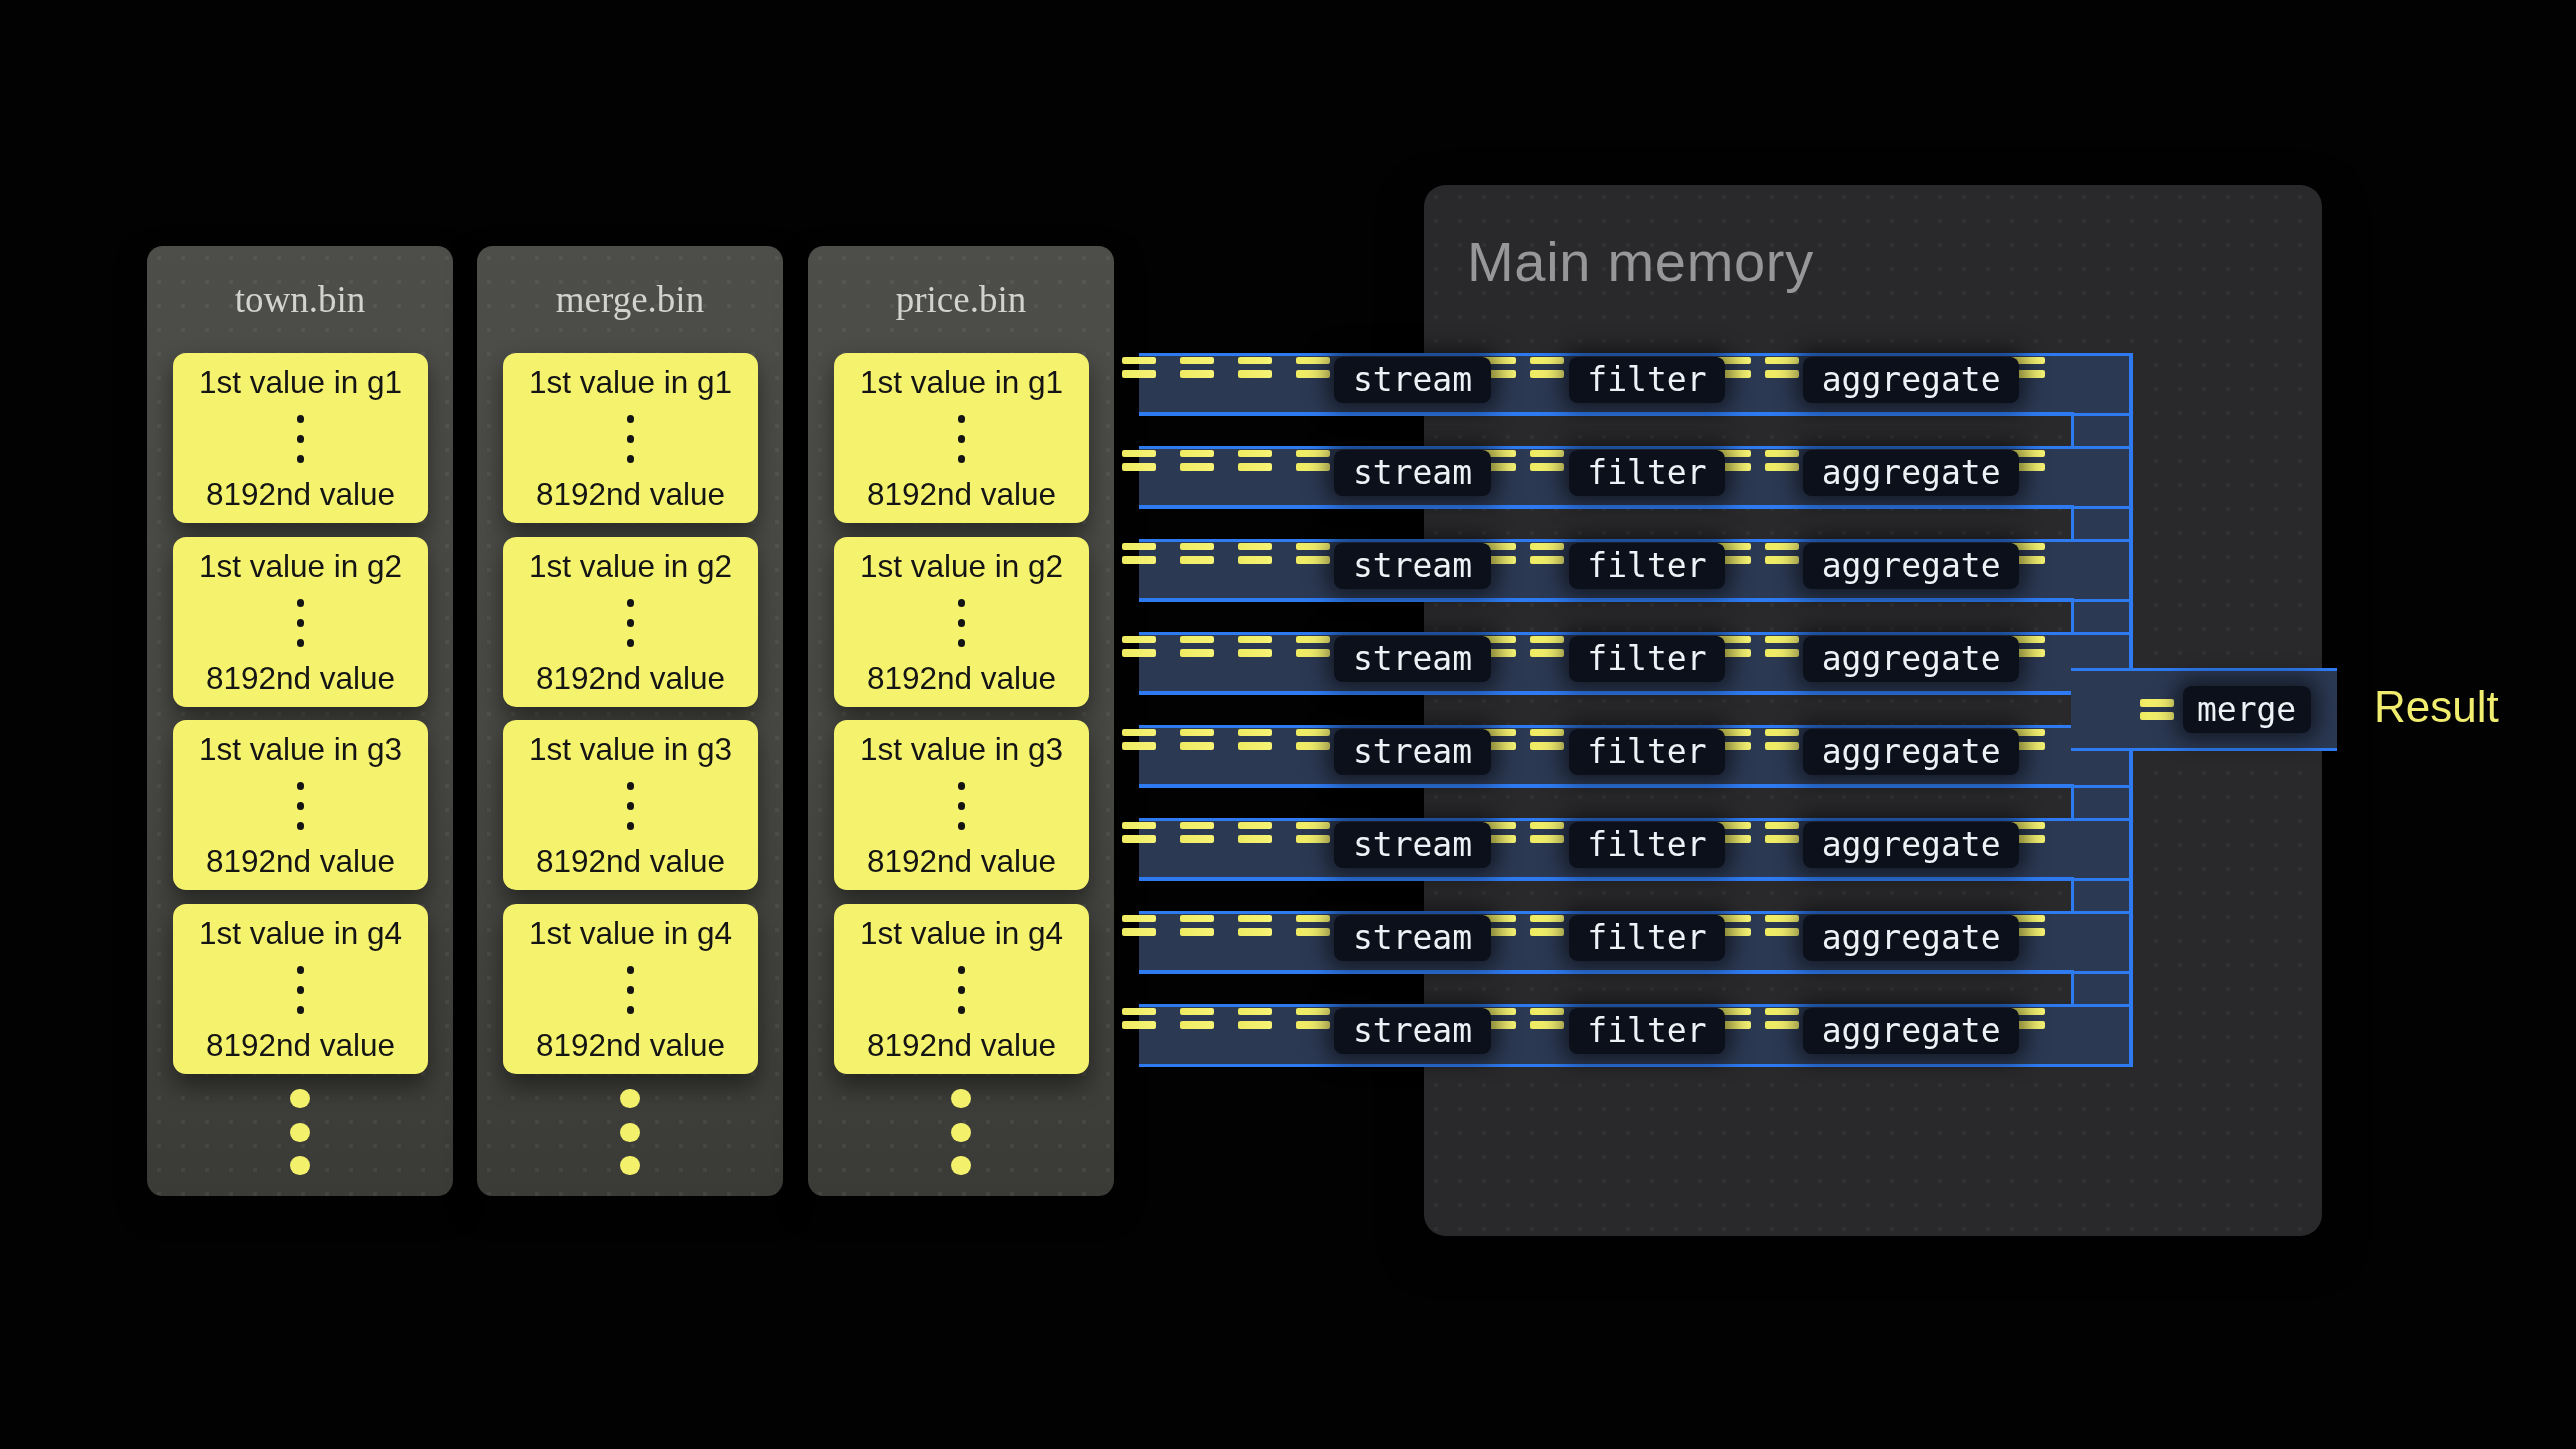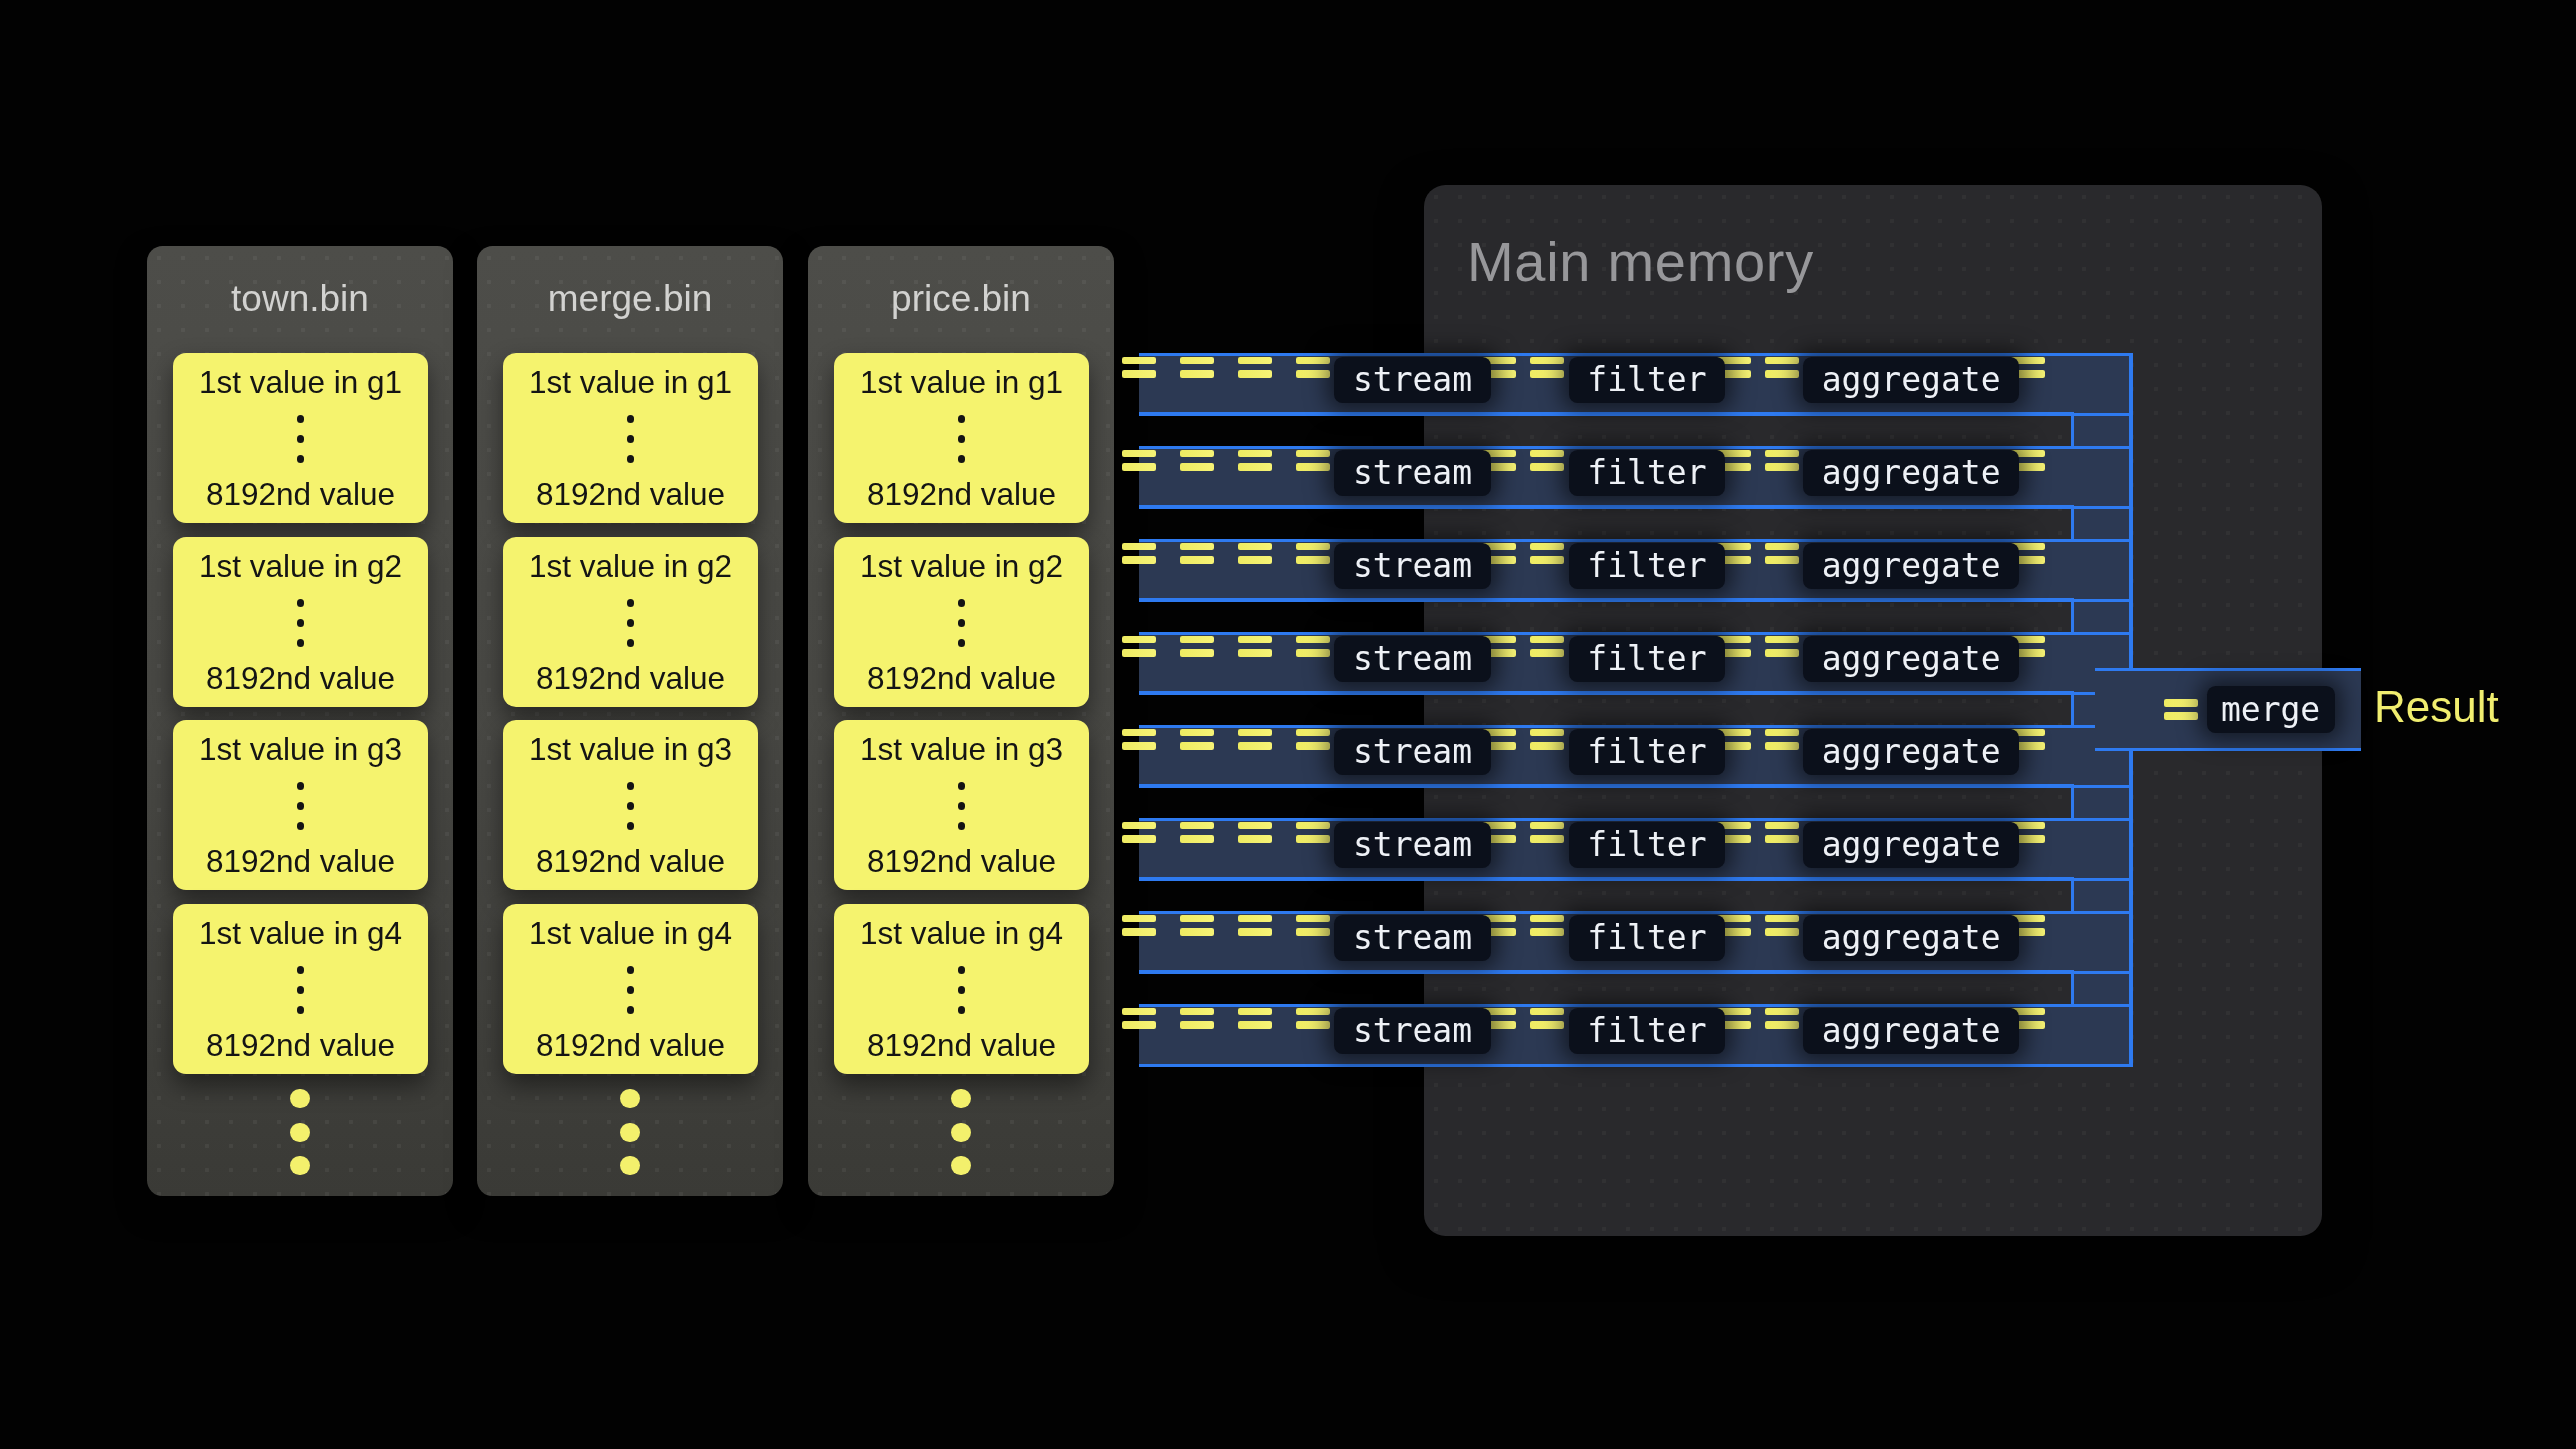--- a/index.html
+++ b/index.html
@@ -8,21 +8,21 @@
 
   
   .filecol{position:absolute;top:246px;width:306px;height:950px;border-radius:15.7px;
            background:linear-gradient(180deg,#4d4d49 0%,#474743 55%,#3a3a36 100%);
            background-blend-mode:normal;
            box-shadow:0 13px 29px rgba(0,0,0,0.5);}
   .filecol .texture{position:absolute;inset:0;border-radius:15.7px;
            background-image:radial-gradient(rgba(255,255,255,0.05) 2.1px, transparent 2.5px);
            background-size:24px 24px;}
   .filecol-title{position:absolute;top:31.5px;left:0;width:100%;text-align:center;
-           font-family:Liberation Sans, sans-serif;font-size:37px;color:#d2d2d0;}
+           font-family:Liberation Serif, serif;font-size:37px;color:#d2d2d0;}
   .vblock{position:absolute;left:26px;width:255px;height:170px;border-radius:13px;
            background:#f5f36e;box-shadow:0 11.4px 24px rgba(0,0,0,0.45);
            display:flex;flex-direction:column;align-items:center;justify-content:space-between;
            padding:11.4px 5.7px 10px 5.7px;box-sizing:border-box;}
   .vblock .btext{font-size:31.5px;font-weight:500;color:#141414;white-space:nowrap;}
   .bdots{display:flex;flex-direction:column;align-items:center;gap:12px;}
   .bdots i{width:7.9px;height:7.9px;border-radius:50%;background:#141414;}
   .coldots{position:absolute;left:0;width:100%;top:843px;display:flex;flex-direction:column;
            align-items:center;gap:14.3px;}
   .coldots i{width:19.3px;height:19.3px;border-radius:50%;background:#f3f06c;}
@@ -55,21 +55,21 @@
   .pwin{position:absolute;left:1139px;width:935px;height:37px;box-sizing:border-box;
         border:3.6px solid #2e7af0;border-left:none;background:transparent;z-index:2;}
 
   #strip{position:absolute;left:2071px;top:353px;width:62px;height:714px;background:#2c3953;z-index:1;}
   .stripborder{position:absolute;left:2129px;width:3.6px;background:#2e7af0;z-index:3;}
   #stripborder-top{top:353px;height:318px;}
   #stripborder-bottom{top:747px;height:320px;}
 
   #mergeband{position:absolute;left:2071px;top:668px;width:266px;height:83px;box-sizing:border-box;
         background:#2c3953;border-top:3.6px solid #2e7af0;border-bottom:3.6px solid #2e7af0;z-index:4;
-        display:flex;align-items:center;padding-left:69px;margin-left:24px;}
+        display:flex;align-items:center;padding-left:69px;}
   #mergeband .chip{margin-left:8.6px;padding:3.6px 14.3px;}
 
   #result-label{position:absolute;left:2374px;top:709px;transform:translateY(-54%);
         font-size:44px;color:#f1ee6f;}
 </style>
 </head>
 <body>
 
 <div id="stage">
 

